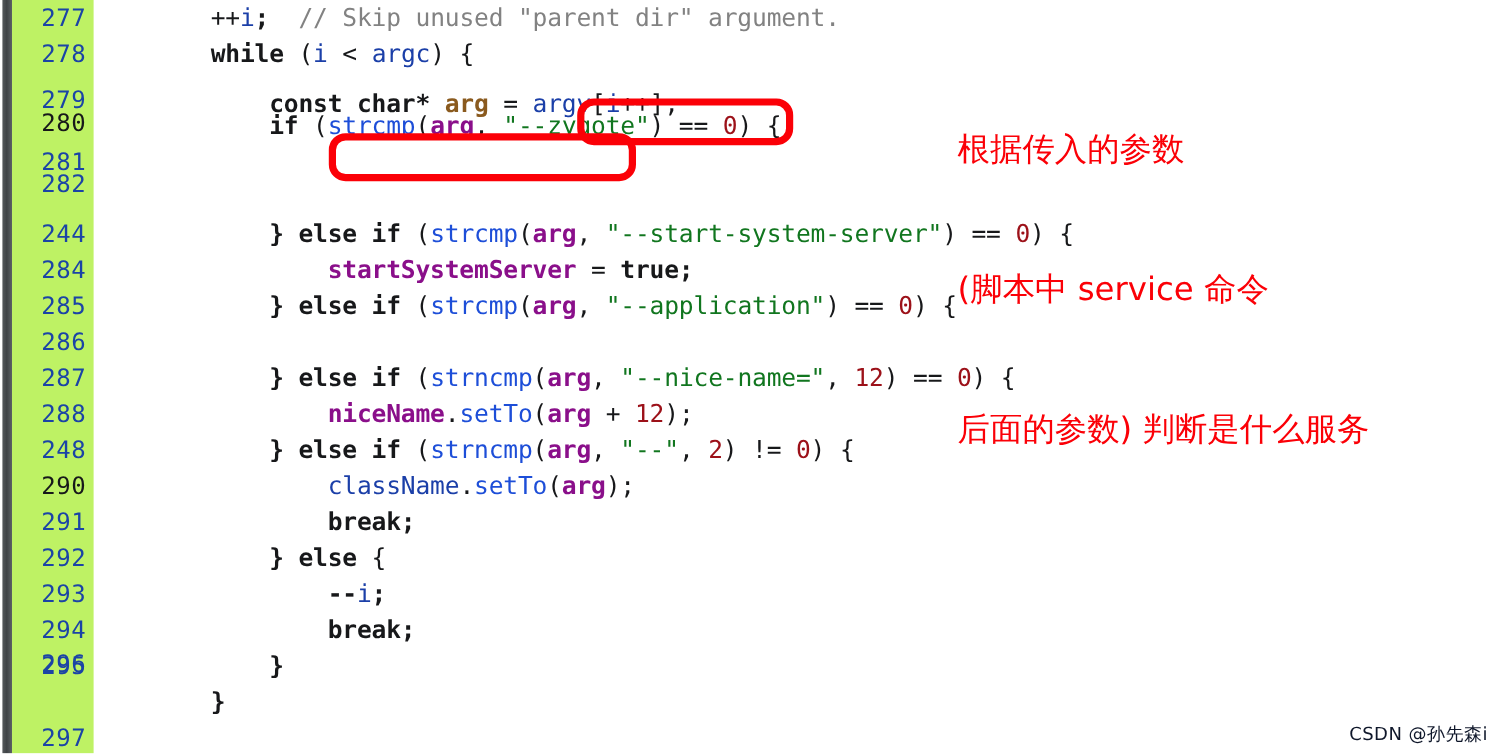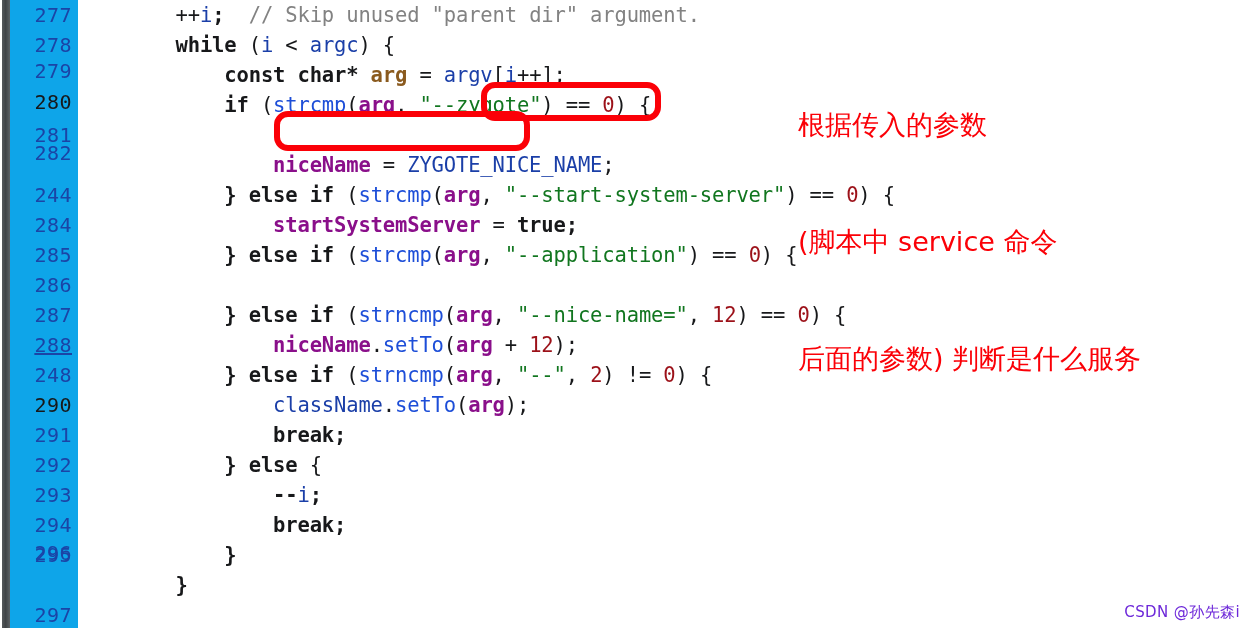--- a/index.html
+++ b/index.html
@@ -22,21 +22,21 @@
     left: 2px; top: 0;
     width: 8px; height: 628px;
     background: linear-gradient(to right, #55595c 0%, #3f4346 45%, #5c6164 100%);
   }
 
   
   #gutter {
     position: absolute;
     left: 10px; top: 0;
     width: 68px; height: 628px;
-    background: #0ea5e9;
+    background: #bef264;
   }
   .gutter-num {
     position: absolute;
     right: 6px;
     width: 62px;
     text-align: right;
     font-family: "DejaVu Sans Mono", "Liberation Mono", monospace;
     font-size: 20px;
     line-height: 30px;
     height: 30px;
@@ -95,70 +95,69 @@
     white-space: pre;
     letter-spacing: 0px;
   }
   #annotation div { height: 39px; }
 
   
   #watermark {
     position: absolute;
     right: 14px;
     bottom: 6px;
-    color: #6d28d9;
+    color: #0f172a;
     font-family: "DejaVu Sans", "Liberation Sans", sans-serif;
     font-size: 15px;
     letter-spacing: 0.4px;
     white-space: pre;
   }
 </style>
 </head>
 <body>
 
 <div id="screenshot">
 
   <div id="left-rail"></div>
 
   <div id="gutter">
       <div class="gutter-num" style="top: 0px;">277</div>
       <div class="gutter-num" style="top: 30px;">278</div>
-      <div class="gutter-num" style="top: 56px;">279</div>
+      <div class="gutter-num" style="top: 68px;">279</div>
       <div class="gutter-num decade" style="top: 87px;">280</div>
       <div class="gutter-num" style="top: 120px;">281</div>
       <div class="gutter-num" style="top: 138px; padding-left: 38px;">282</div>
       <div class="gutter-num" style="top: 180px;">244</div>
       <div class="gutter-num" style="top: 210px;">284</div>
       <div class="gutter-num" style="top: 240px;">285</div>
       <div class="gutter-num" style="top: 270px;">286</div>
       <div class="gutter-num" style="top: 300px;">287</div>
-      <div class="gutter-num" style="top: 330px; text-decoration: underline;">288</div>
+      <div class="gutter-num" style="top: 330px;">288</div>
       <div class="gutter-num" style="top: 360px;">248</div>
       <div class="gutter-num decade" style="top: 390px;">290</div>
       <div class="gutter-num" style="top: 420px;">291</div>
       <div class="gutter-num" style="top: 450px;">292</div>
       <div class="gutter-num" style="top: 480px;">293</div>
       <div class="gutter-num" style="top: 510px;">294</div>
       <div class="gutter-num" style="top: 540px;">295</div>
       <div class="gutter-num" style="top: 538px;">296</div>
       <div class="gutter-num" style="top: 600px;">297</div>
     </div>
 
   <div id="code">
 
     <div class="code-line" style="top:0px;"><span class="t-plain">        ++</span><span class="t-ident">i</span><span class="t-kw">;</span><span class="t-cmt">  // Skip unused "parent dir" argument.</span></div>
 
     <div class="code-line" style="top:30px;"><span class="t-kw">        while </span><span class="t-plain">(</span><span class="t-ident">i</span><span class="t-plain"> &lt; </span><span class="t-ident">argc</span><span class="t-plain">) {</span></div>
 
-    <div class="code-line" style="top:60px;"><span class="t-kw">            const char* </span><span class="t-var" style="color:#8a5a1e;">arg</span><span class="t-plain"> = </span><span class="t-ident">argv</span><span class="t-plain">[</span><span class="t-ident">i</span><span class="t-plain">++];</span></div>
+    <div class="code-line" style="top:71px;"><span class="t-kw">            const char* </span><span class="t-var" style="color:#8a5a1e;">arg</span><span class="t-plain"> = </span><span class="t-ident">argv</span><span class="t-plain">[</span><span class="t-ident">i</span><span class="t-plain">++];</span></div>
 
     <div class="code-line" style="top:90px;"><span class="t-kw">            if </span><span class="t-plain">(</span><span class="t-fn">strcmp</span><span class="t-plain">(</span><span class="t-var">arg</span><span class="t-plain">, </span><span class="t-str">"--zygote"</span><span class="t-plain">) == </span><span class="t-num">0</span><span class="t-plain">) {</span></div>
 
 
-    <div class="code-line" style="top:150px;"><span class="t-plain">                </span><span class="t-var">niceName</span><span class="t-plain"> = </span><span class="t-ident">ZYGOTE_NICE_NAME</span><span class="t-plain">;</span></div>
 
     <div class="code-line" style="top:180px;"><span class="t-kw">            } else if </span><span class="t-plain">(</span><span class="t-fn">strcmp</span><span class="t-plain">(</span><span class="t-var">arg</span><span class="t-plain">, </span><span class="t-str">"--start-system-server"</span><span class="t-plain">) == </span><span class="t-num">0</span><span class="t-plain">) {</span></div>
 
     <div class="code-line" style="top:210px;"><span class="t-plain">                </span><span class="t-var">startSystemServer</span><span class="t-plain"> = </span><span class="t-kw">true;</span></div>
 
     <div class="code-line" style="top:240px;"><span class="t-kw">            } else if </span><span class="t-plain">(</span><span class="t-fn">strcmp</span><span class="t-plain">(</span><span class="t-var">arg</span><span class="t-plain">, </span><span class="t-str">"--application"</span><span class="t-plain">) == </span><span class="t-num">0</span><span class="t-plain">) {</span></div>
 
 
     <div class="code-line" style="top:300px;"><span class="t-kw">            } else if </span><span class="t-plain">(</span><span class="t-fn">strncmp</span><span class="t-plain">(</span><span class="t-var">arg</span><span class="t-plain">, </span><span class="t-str">"--nice-name="</span><span class="t-plain">, </span><span class="t-num">12</span><span class="t-plain">) == </span><span class="t-num">0</span><span class="t-plain">) {</span></div>
 

